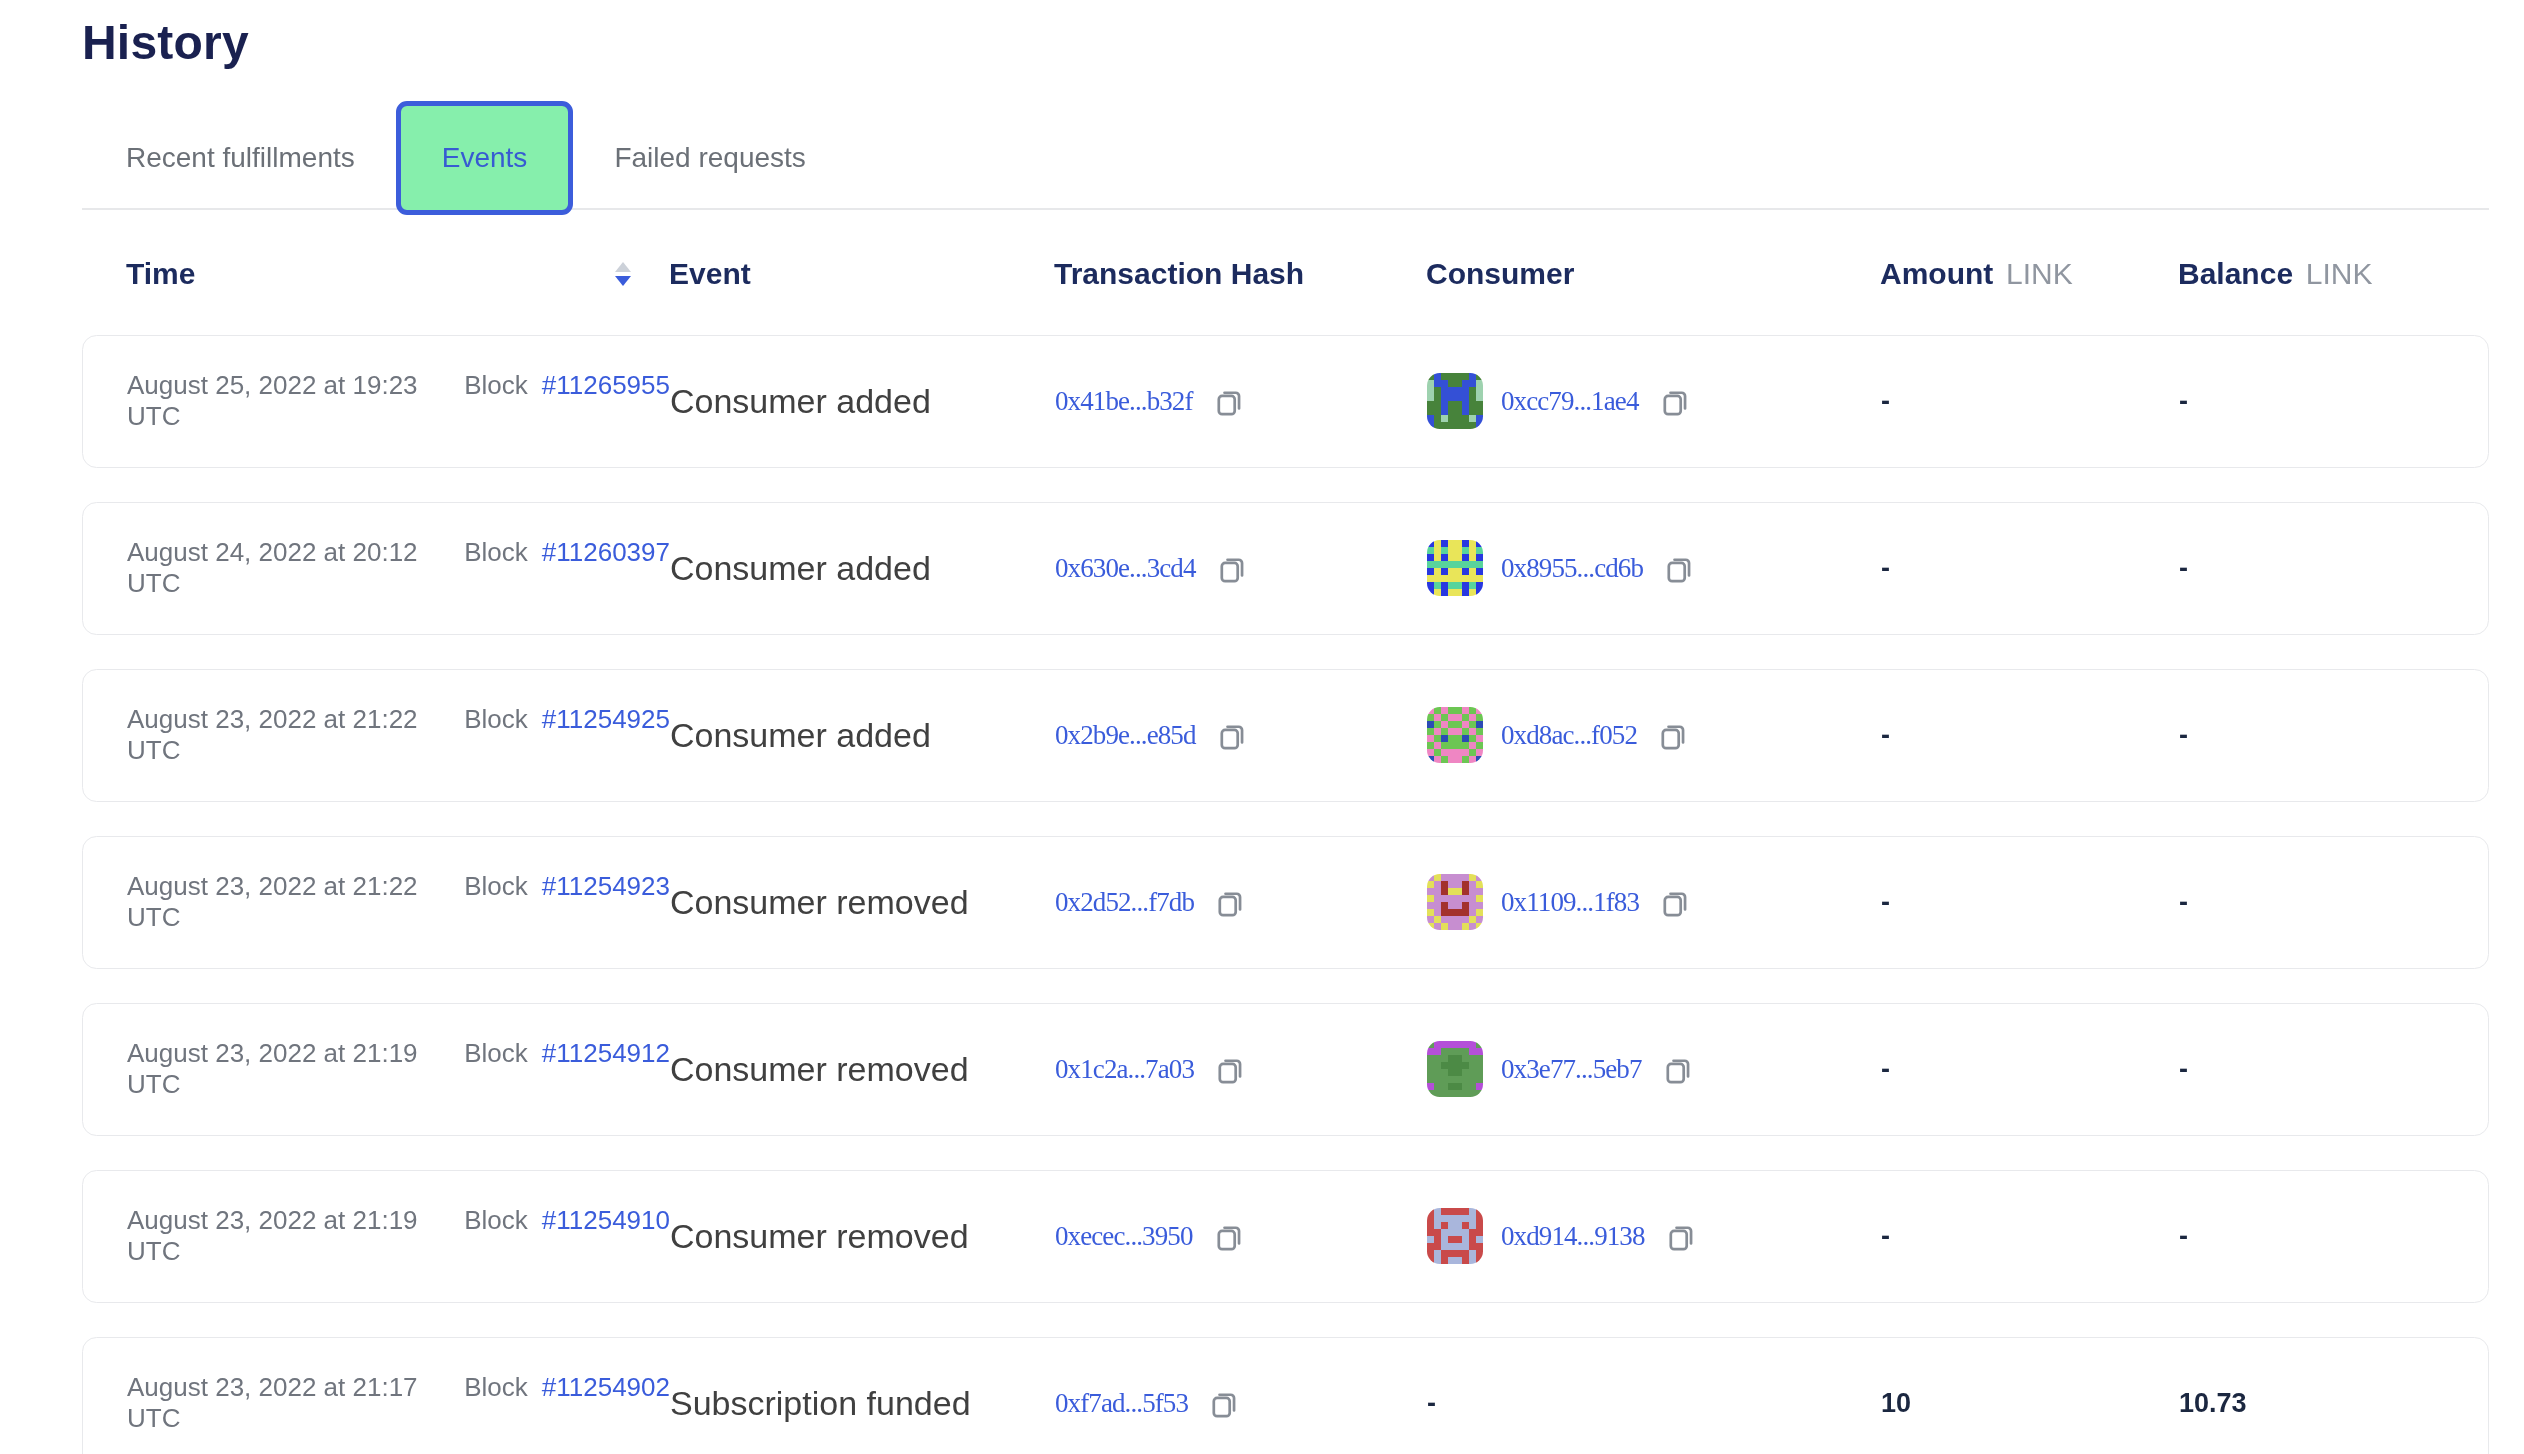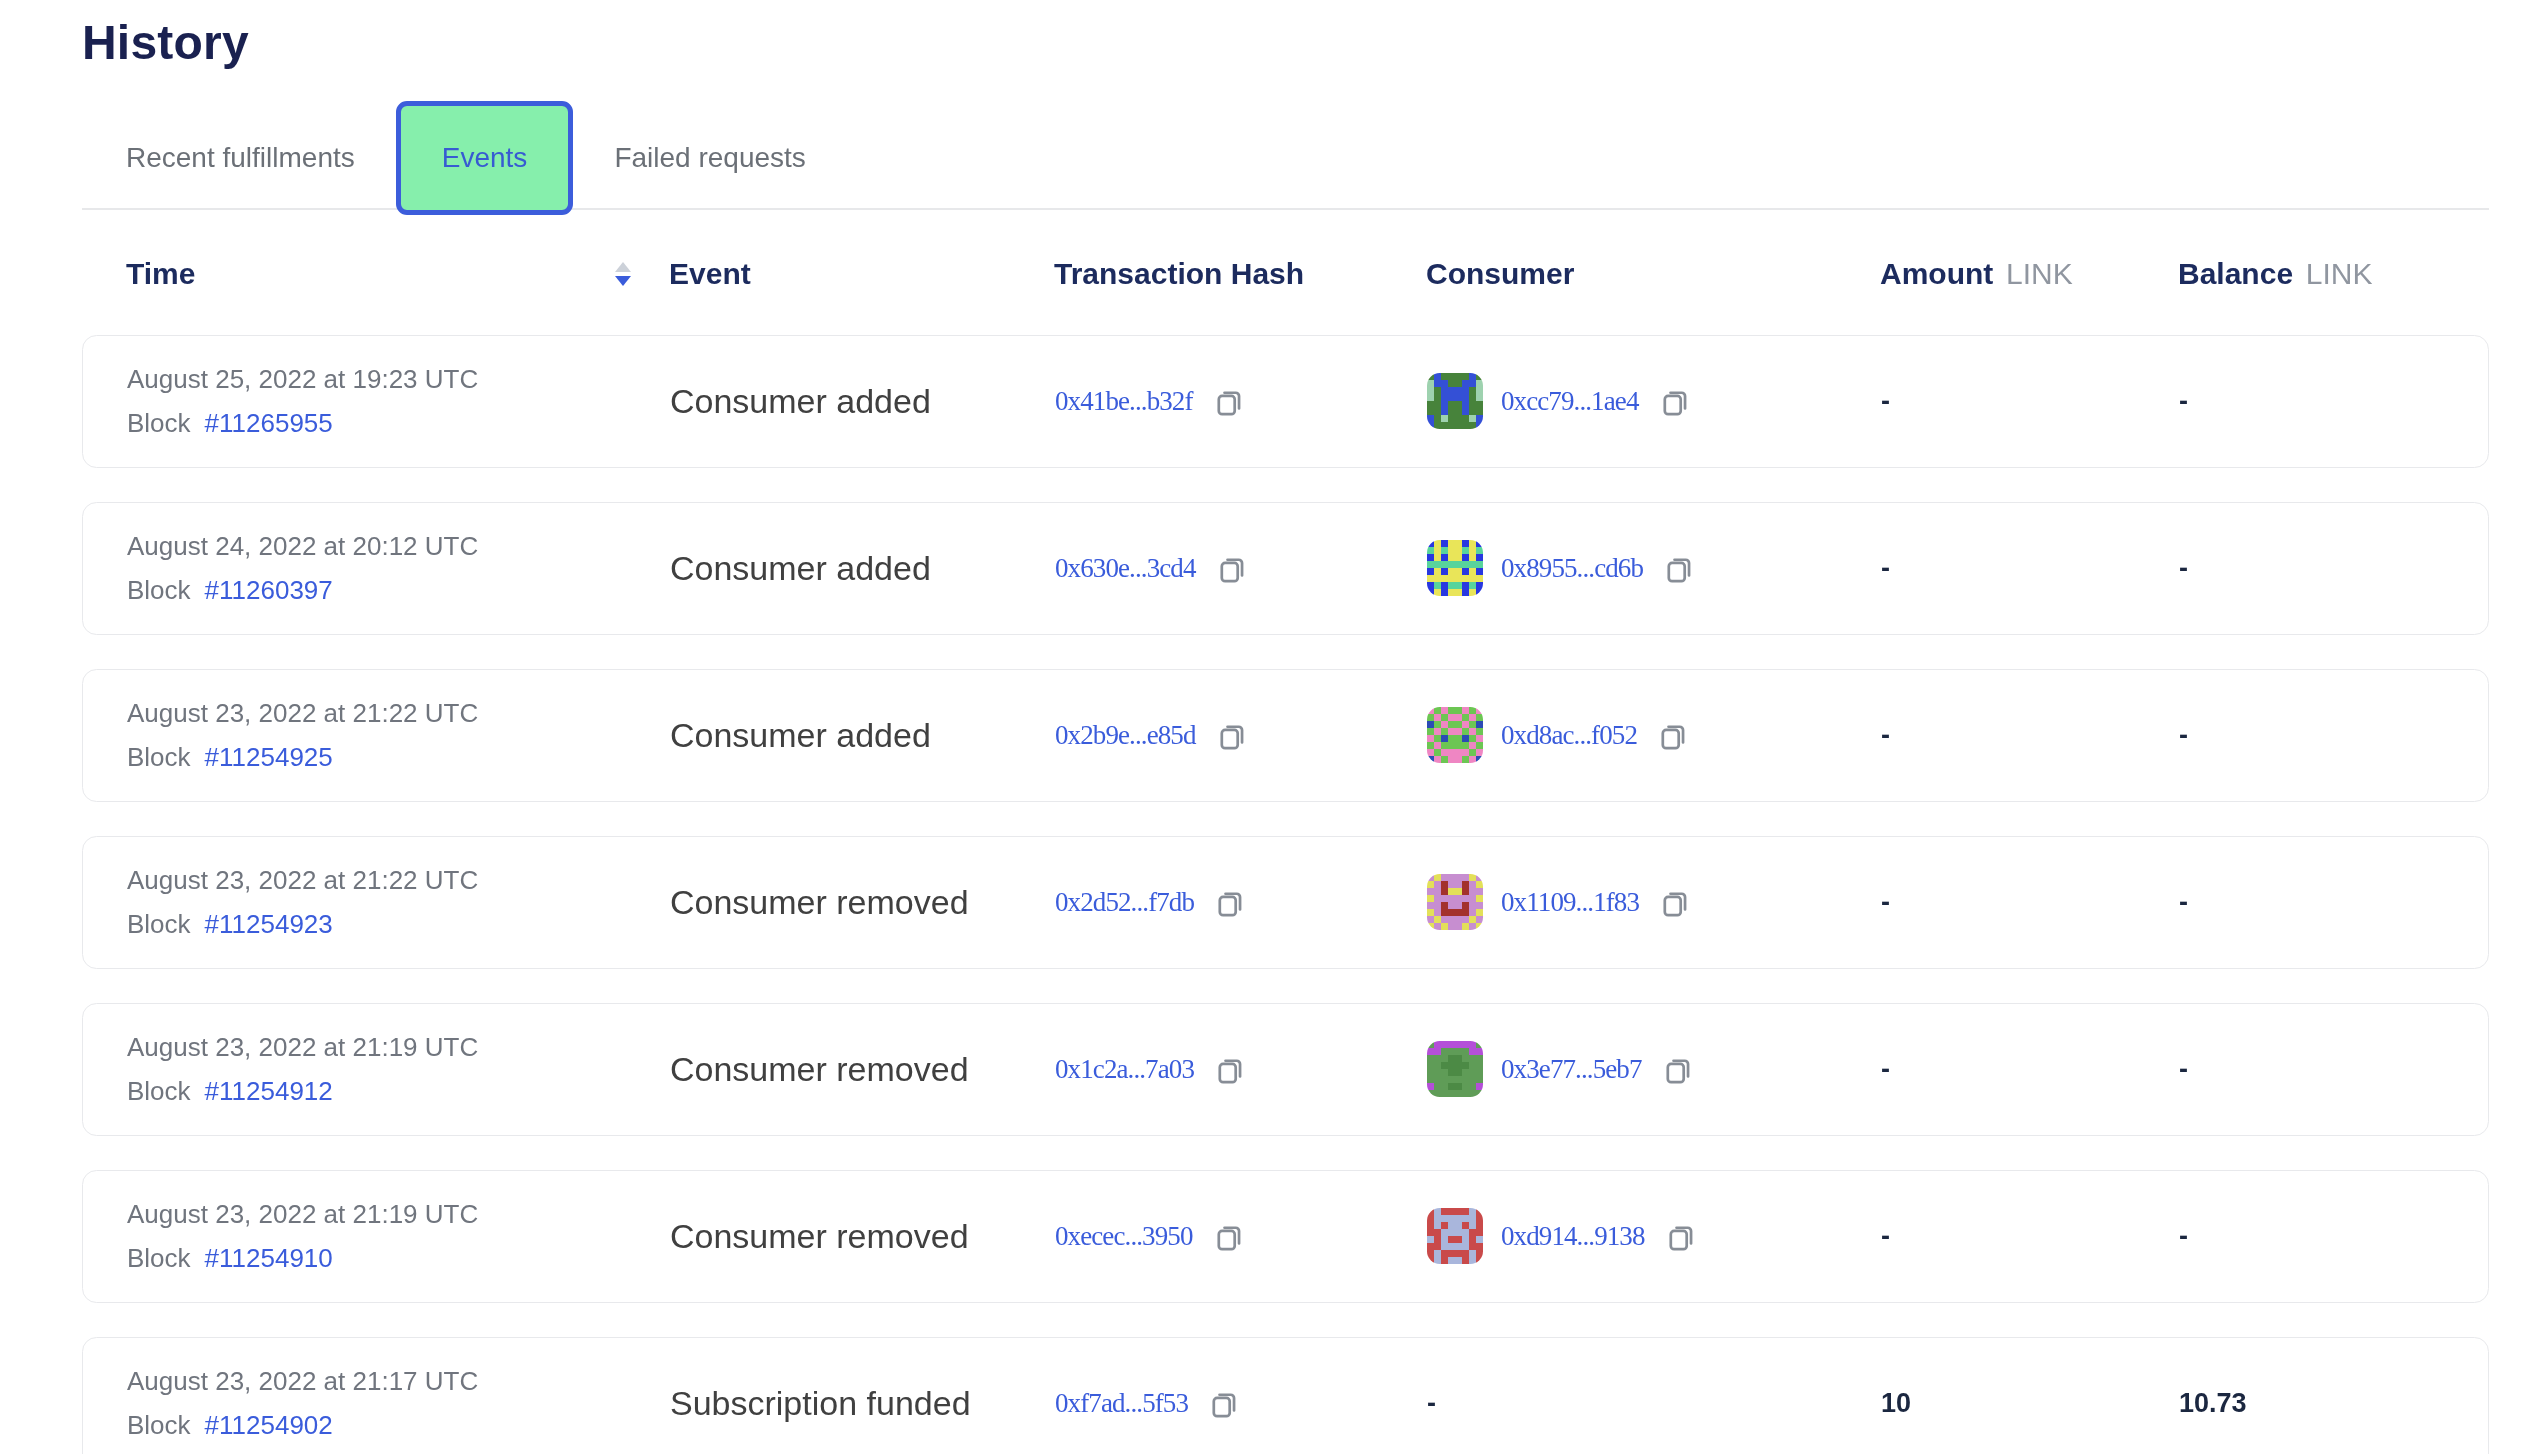--- a/index.html
+++ b/index.html
@@ -31,21 +31,21 @@
   .sort { display: inline-flex; flex-direction: column; align-items: center;
     margin-left: auto; margin-right: 38px; cursor: pointer; }
   .tri { width: 0; height: 0; border-left: 8.2px solid transparent; border-right: 8.2px solid transparent; }
   .tri.up { border-bottom: 10px solid #ccd1d9; }
   .tri.down { border-top: 10px solid #3a5cdb; margin-top: 4.5px; }
 
   
   .rows { margin-top: 45px; display: flex; flex-direction: column; gap: 34px; }
   .card { border: 1.8px solid #e8e9ec; border-radius: 14.5px; background: #fff;
     height: 133px; padding-left: 44px; }
-  .cell-time { display: flex; flex-direction: column; gap: 13.6px; }
+  .cell-time { display: flex; flex-direction: row; gap: 13.6px; }
   .date { font-size: 26px; color: #70757e; }
   .blockline { font-size: 26px; color: #70757e; display: flex; gap: 14px; }
   .blocklink { color: #3a5cdb; text-decoration: none; cursor: pointer; }
   .cell-event { font-size: 34px; color: #404040; }
   .cell-tx, .cell-consumer { display: flex; align-items: center; gap: 18px; }
   .hash { font-family: Liberation Serif, serif; font-size: 27px; color: #3a5cdb;
     text-decoration: none; cursor: pointer; letter-spacing: -0.9px; }
   .hash.is-dash { font-family: "Liberation Sans", sans-serif; color: #1b2740;
     font-weight: 600; cursor: default; letter-spacing: 0; }
   .copy { display: inline-flex; cursor: pointer; }

